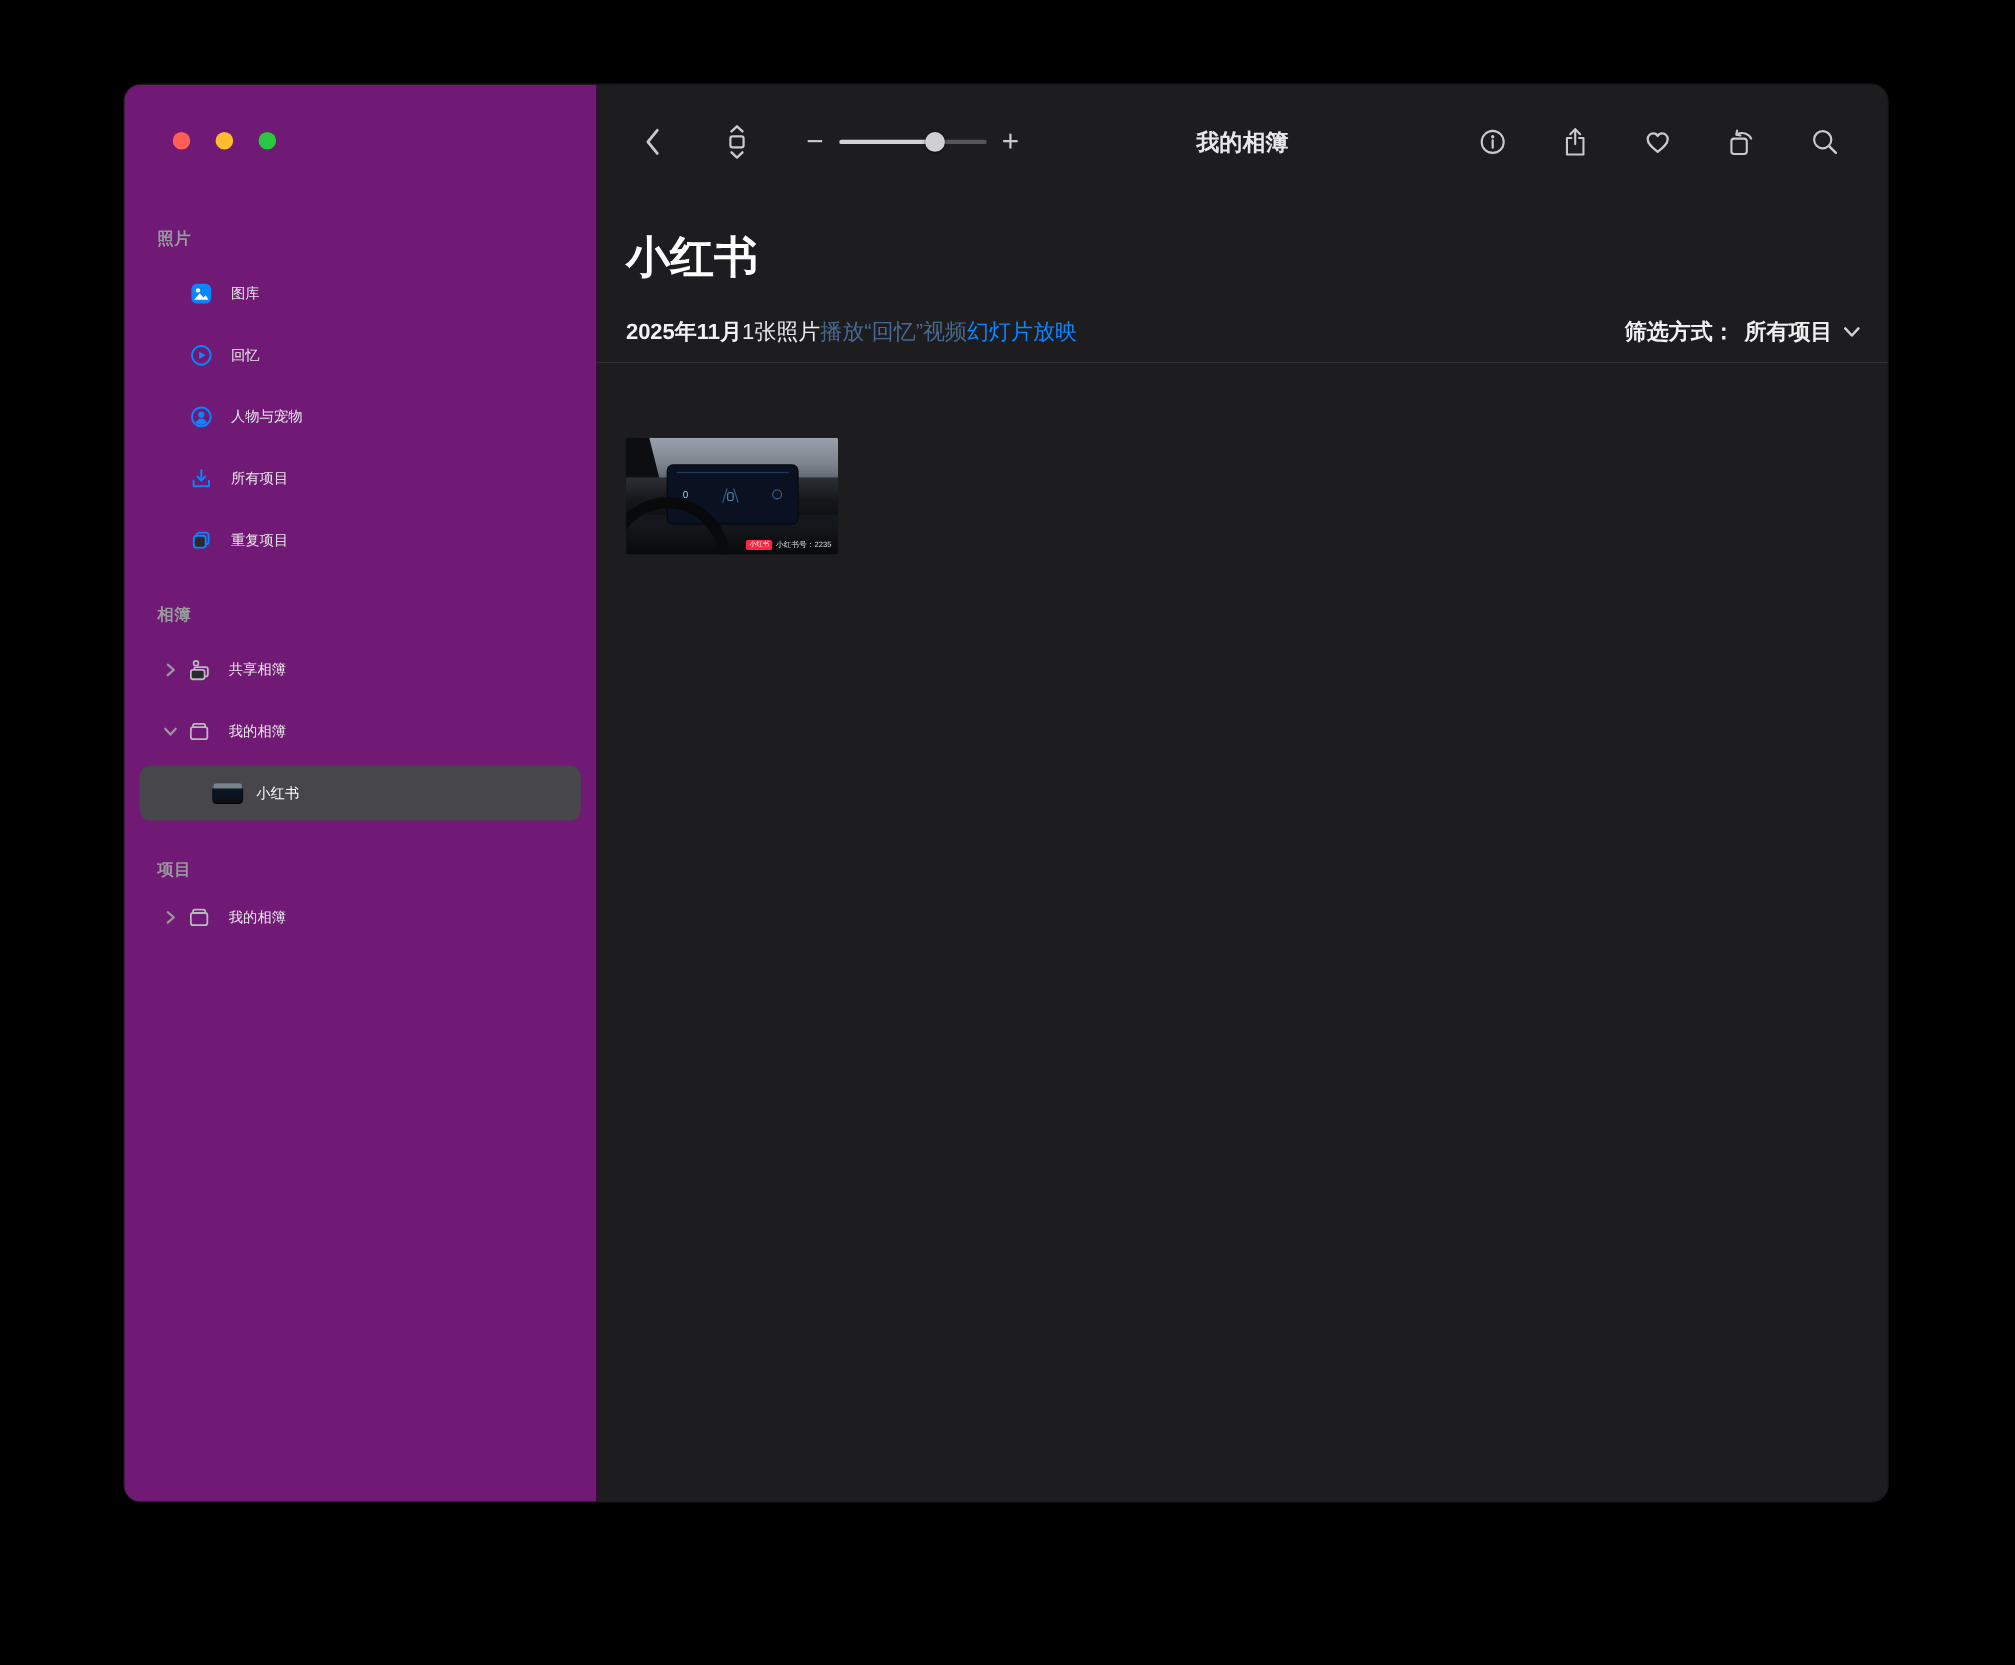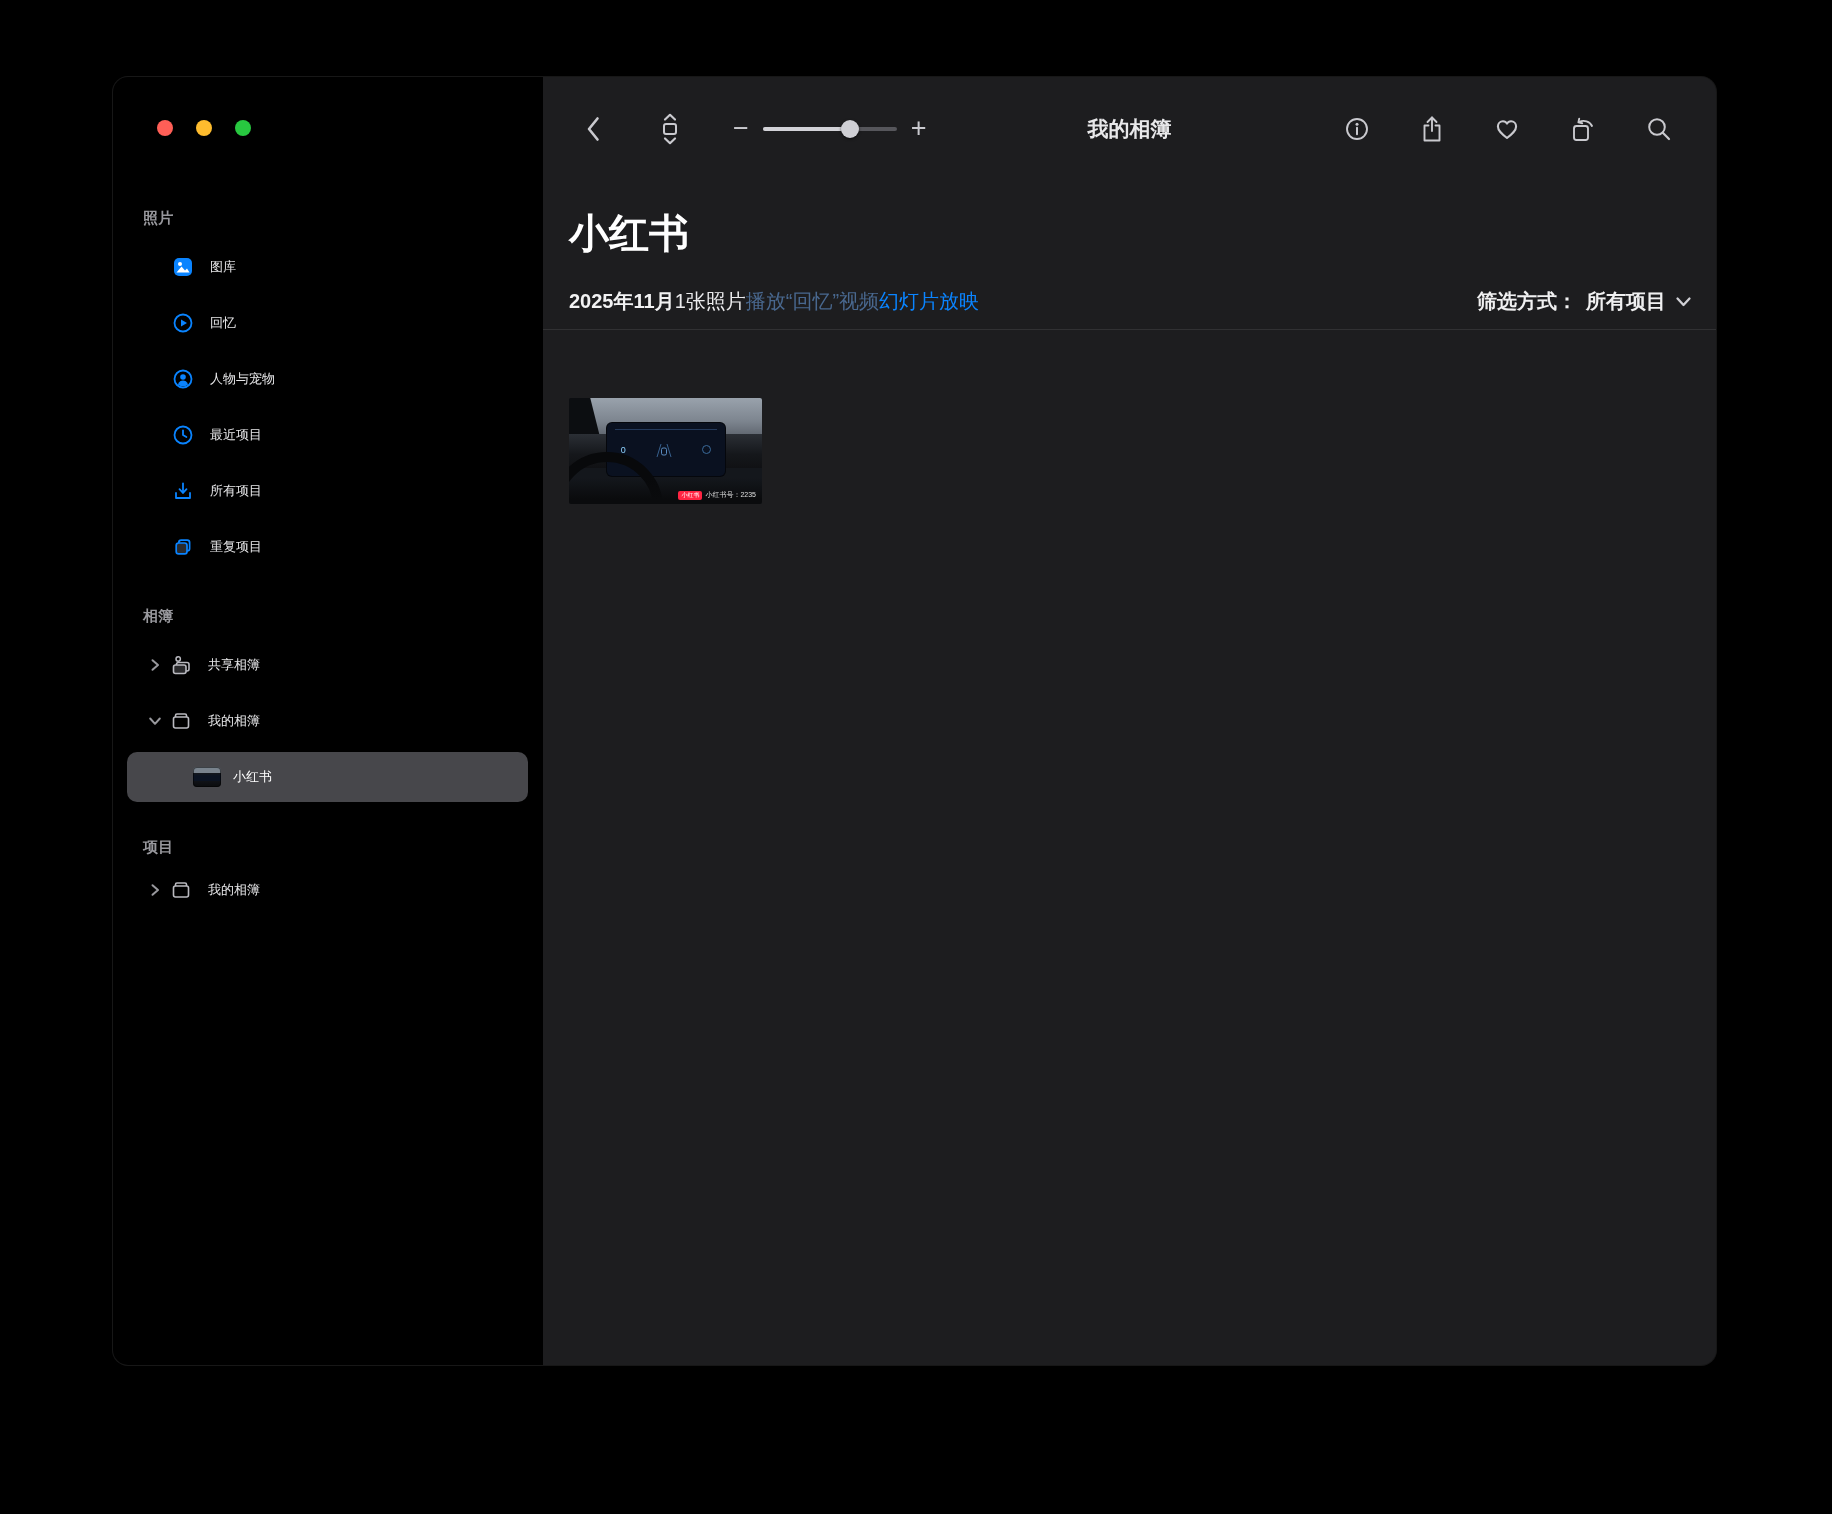--- a/index.html
+++ b/index.html
@@ -5,21 +5,21 @@
   * { margin:0; padding:0; box-sizing:border-box; }
   html,body { width:1832px; height:1514px; background:#000; overflow:hidden;
     font-family:"Liberation Sans","DejaVu Sans",sans-serif; cursor:default; }
   [data-interactable="true"] { cursor:pointer; }
 
   .window { position:absolute; left:113px; top:77px; width:1603px; height:1288px;
     border-radius:15px; overflow:hidden; background:#1c1c1e;
     box-shadow:0 0 0 1px rgba(255,255,255,0.09), 0 40px 110px rgba(0,0,0,0.85); }
 
   
-  .sidebar { position:absolute; left:0; top:0; bottom:0; width:430px; background:#000000;
+  .sidebar { position:absolute; left:0; top:0; bottom:0; width:430px; background:#701a75;
     border-right:1px solid rgba(0,0,0,0.55); }
   .traffic-lights { position:absolute; left:44px; top:43px; display:flex; gap:23px; }
   .tl { width:16px; height:16px; border-radius:50%; display:inline-block; }
   .tl.red    { background:#ff5f57; }
   .tl.yellow { background:#febc2e; }
   .tl.green  { background:#28c840; }
 
   .sidebar-scroll { padding-top:126px; }
   .section-header { height:30px; line-height:30px; padding-left:30px; margin-bottom:6px;
     font-size:15px; font-weight:700; color:#98989d; letter-spacing:0.3px; }
@@ -129,29 +129,20 @@
           <svg width="22" height="22" viewBox="0 0 22 22">
               <circle cx="11" cy="11" r="8.5" fill="none" stroke="#0a84ff" stroke-width="1.8"></circle>
               <circle cx="11" cy="9" r="2.8" fill="#0a84ff"></circle>
               <path d="M5.9 16.4 C7.1 13.5 9 12.5 11 12.5 C13 12.5 14.9 13.5 16.1 16.4 A8.5 8.5 0 0 1 5.9 16.4 Z" fill="#0a84ff"></path>
             </svg>
         </span>
         <span class="label" data-interactable="false">人物与宠物</span>
       </div>
 
 
-      <div class="side-item" data-interactable="true">
-        <span class="icon22" data-interactable="false">
-          <svg width="22" height="22" viewBox="0 0 22 22">
-              <circle cx="11" cy="11" r="8.5" fill="none" stroke="#0a84ff" stroke-width="1.8"></circle>
-              <path d="M11 6.3 V11 L14.4 13" stroke="#0a84ff" stroke-width="1.8" fill="none" stroke-linecap="round" stroke-linejoin="round"></path>
-            </svg>
-        </span>
-        <span class="label" data-interactable="false">最近项目</span>
-      </div>
 
       <div class="side-item" data-interactable="true">
         <span class="icon22" data-interactable="false">
           <svg width="22" height="22" viewBox="0 0 22 22">
               <path d="M11 3.5 V12.5" stroke="#0a84ff" stroke-width="1.8" stroke-linecap="round"></path>
               <path d="M7.5 9.2 L11 12.8 L14.5 9.2" stroke="#0a84ff" stroke-width="1.8" fill="none" stroke-linecap="round" stroke-linejoin="round"></path>
               <path d="M4 13 V18 H18 V13" stroke="#0a84ff" stroke-width="1.8" fill="none" stroke-linecap="round" stroke-linejoin="round"></path>
             </svg>
         </span>
         <span class="label" data-interactable="false">所有项目</span>

